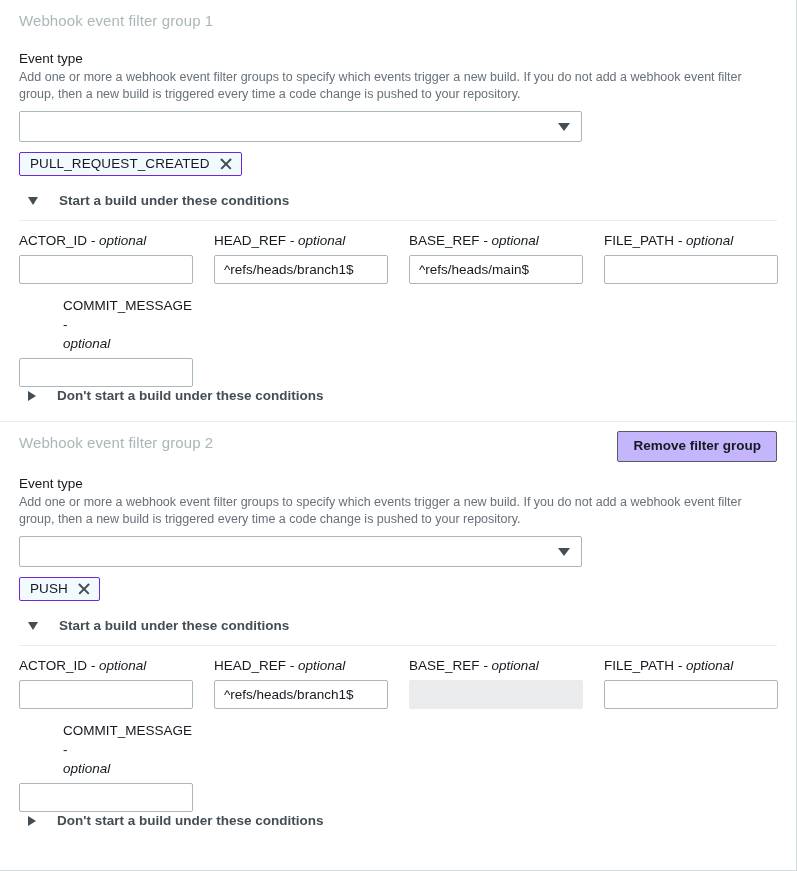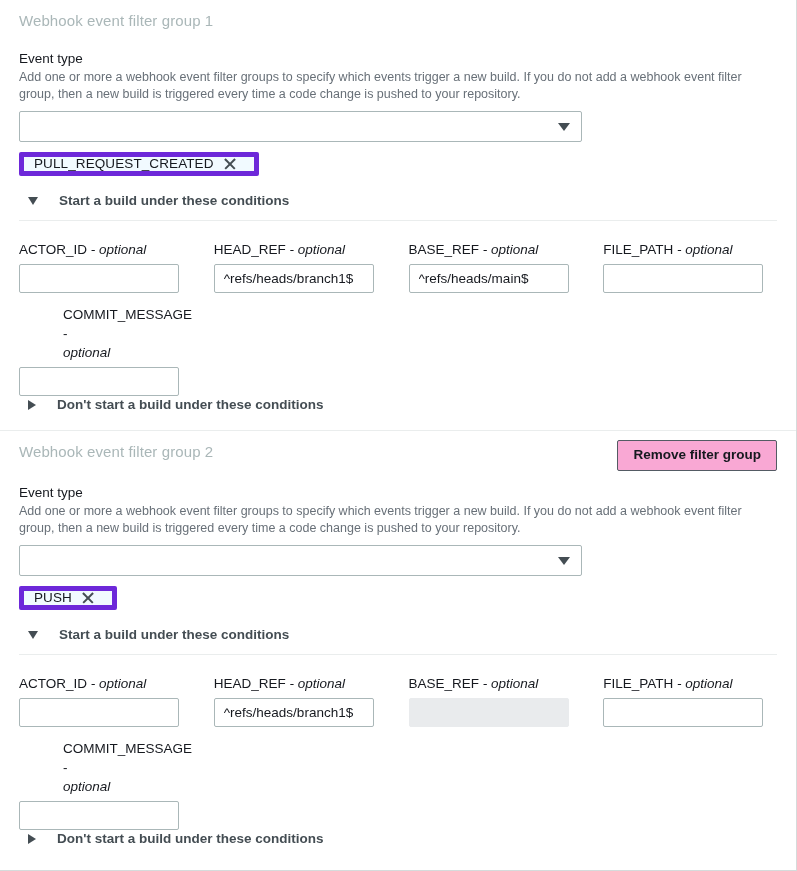--- a/index.html
+++ b/index.html
@@ -44,21 +44,21 @@
     color: #aab7b8;
     line-height: 20px;
     font-weight: 400;
     letter-spacing: 0.1px;
   }
   .remove-btn {
     font-family: "Liberation Sans", sans-serif;
     font-size: 13.5px;
     font-weight: bold;
     color: #16191f;
-    background: #f9a8d4;
+    background: #c4b5fd;
     border: 1px solid #545b64;
     border-radius: 2px;
     padding: 6px 15px 7px 15px;
     cursor: pointer;
     line-height: 16px;
     white-space: nowrap;
     margin-top: -2px;
   }
   .field-label {
     font-size: 13.5px;
@@ -103,24 +103,24 @@
   .token-row {
     display: flex;
     flex-wrap: wrap;
     gap: 10px;
     margin-top: 10px;
   }
   .token {
     display: inline-flex;
     align-items: center;
     gap: 9px;
-    border: 5px solid #6d28d9;
+    border: 1px solid #6d28d9;
     border-radius: 2px;
     background: #f1faff;
-    padding: 3px 18px 4px 10px;
+    padding: 3px 9px 4px 10px;
     height: 24px;
     box-sizing: border-box;
     cursor: default;
   }
   .token-label {
     font-size: 13.5px;
     color: #16191f;
     line-height: 16px;
     letter-spacing: 0.1px;
   }
@@ -185,27 +185,26 @@
     width: 174px;
     margin-right: 21px;
     box-sizing: border-box;
   }
   .col:last-child { margin-right: 0; }
   .col-label {
     font-size: 13.5px;
     color: #16191f;
     line-height: 19px;
     min-height: 19px;
-    margin-top: 9px;
   }
   .col-label em {
     font-style: italic;
   }
   .txt {
-    width: 160px;
+    width: 174px;
     height: 29px;
     box-sizing: border-box;
     border: 1px solid #aab7b8;
     border-radius: 2px;
     background: #ffffff;
     font-family: "Liberation Sans", sans-serif;
     font-size: 13.5px;
     color: #16191f;
     padding: 0 9px;
     margin-top: 5px;

